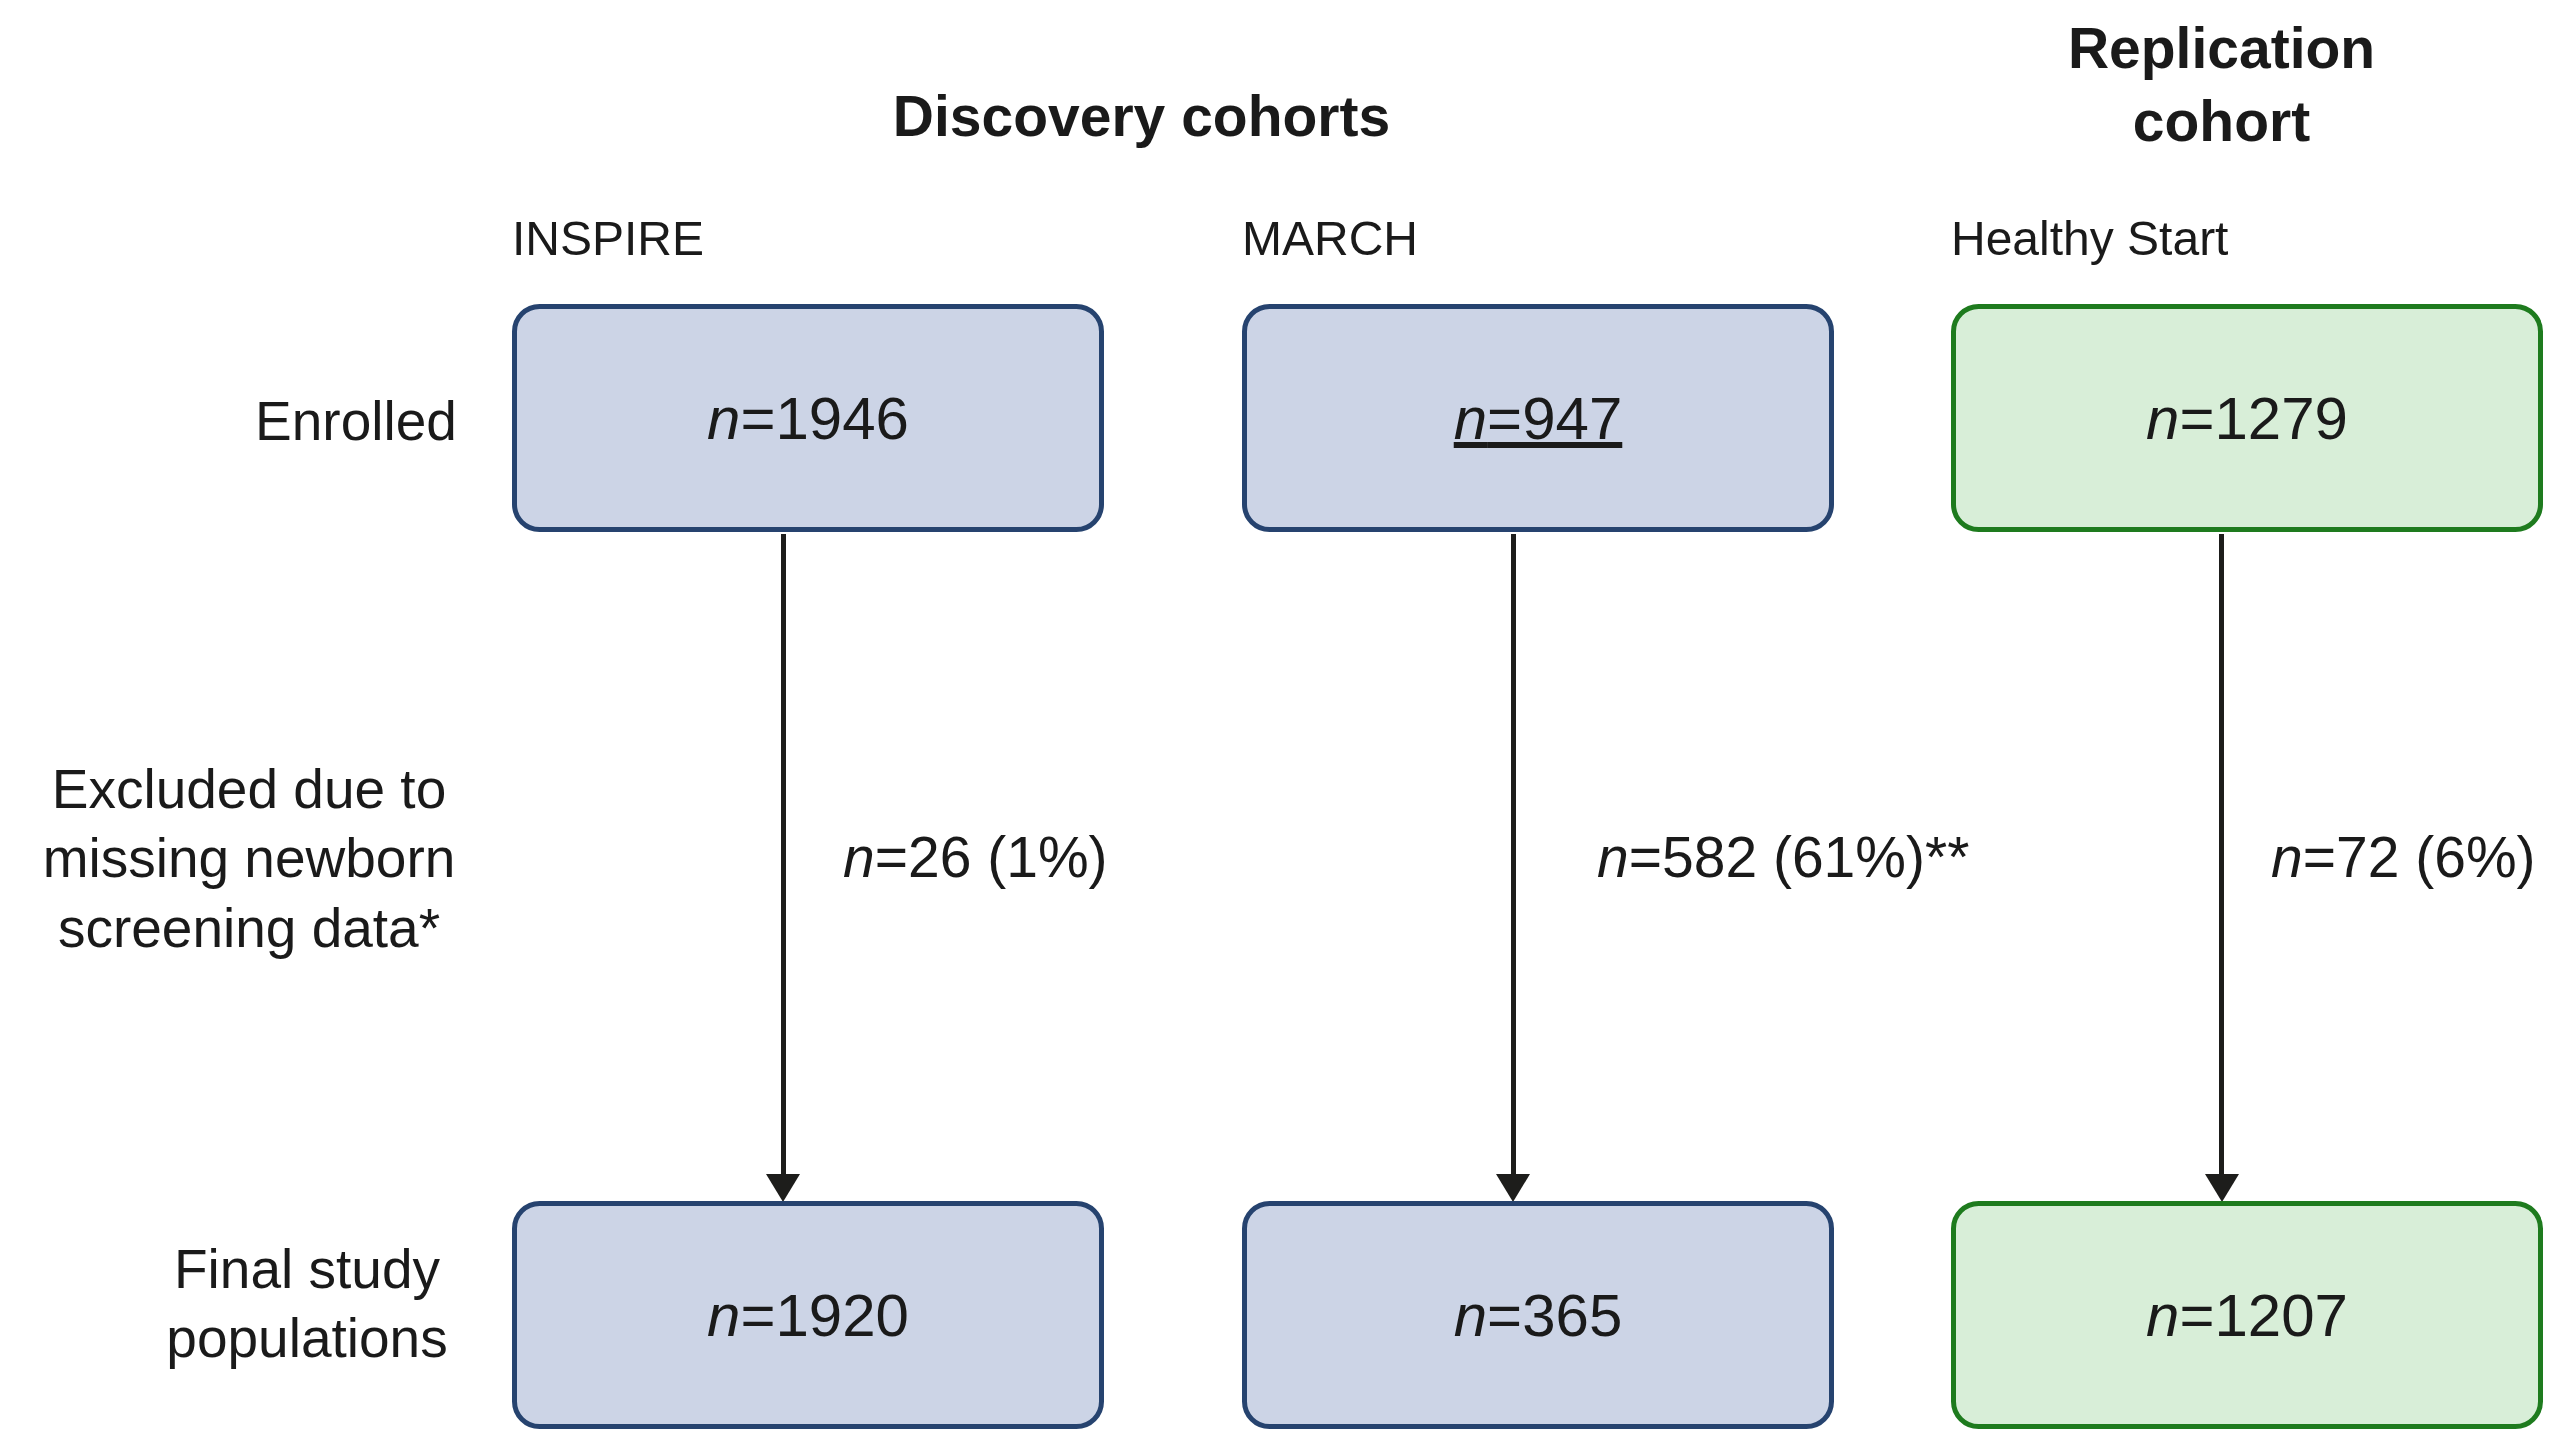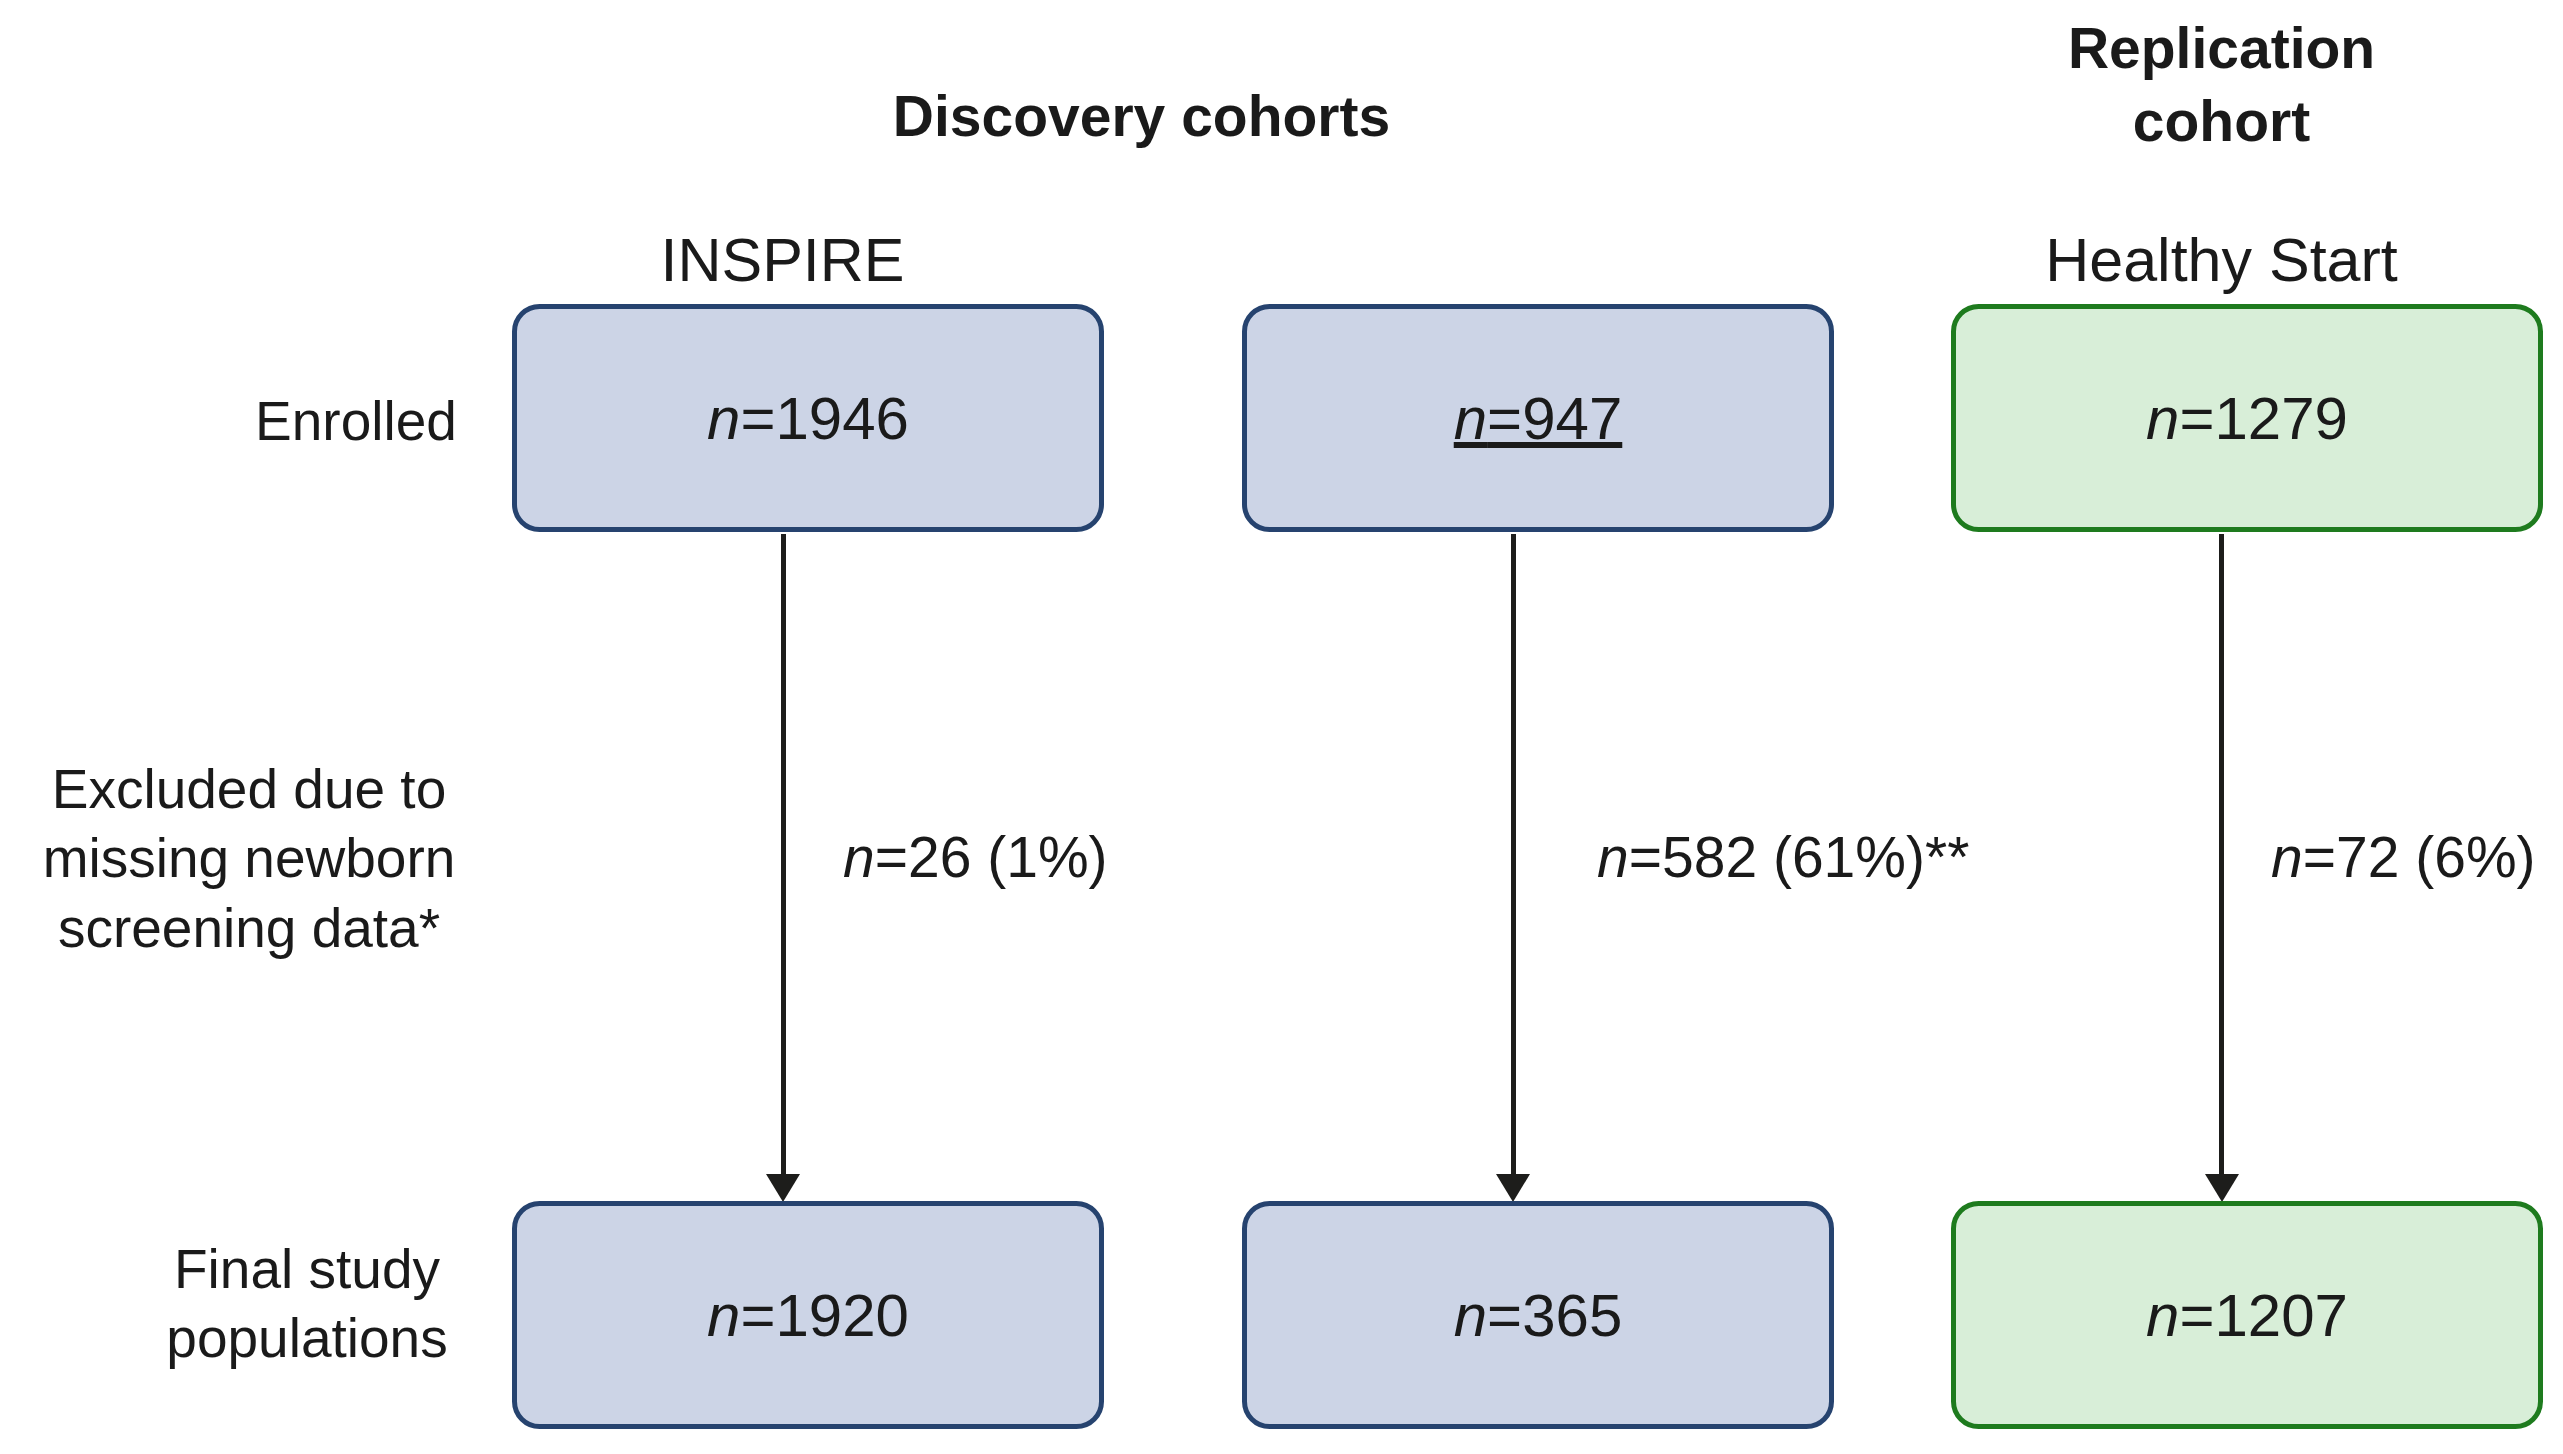--- a/index.html
+++ b/index.html
@@ -18,22 +18,22 @@
     width:2563px;height:1455px;
     background:#ffffff;
     overflow:hidden;
   }
   .group-header{
     position:absolute;
     font-size:57px;font-weight:bold;line-height:1.28;
     text-align:center;white-space:pre-line;color:var(--text);
   }
   .col-label{
-    position:absolute;top:227px;width:541px;
-    font-size:61px;line-height:1.1;text-align:center;color:var(--text);
+    position:absolute;top:213px;width:541px;
+    font-size:48px;line-height:1.1;text-align:left;color:var(--text);
   }
   .row-label{
     position:absolute;
     font-size:55px;line-height:1.26;text-align:center;
     white-space:pre-line;color:var(--text);
   }
   .box{
     position:absolute;width:592px;height:228px;
     border-radius:27.6px;border:5.4px solid;
     display:flex;align-items:center;justify-content:center;
@@ -60,20 +60,21 @@
 </head>
 <body>
 
 <div id="canvas">
 
   <div class="group-header" style="left:682px;top:80px;width:919px;">Discovery cohorts</div>
   <div class="group-header" style="left:1762px;top:12.3px;width:919px;">Replication
 cohort</div>
 
   <div class="col-label" style="left:512px;">INSPIRE</div>
+  <div class="col-label" style="left:1242px;">MARCH</div>
   <div class="col-label" style="left:1951px;">Healthy Start</div>
 
   <div class="row-label" style="left:126px;top:387px;width:460px;">Enrolled</div>
   <div class="row-label" style="left:0px;top:755px;width:498px;">Excluded due to
 missing newborn
 screening data*</div>
   <div class="row-label" style="left:77px;top:1235px;width:460px;">Final study
 populations</div>
 
   <div class="box blue" style="left:512px;top:304px;">

